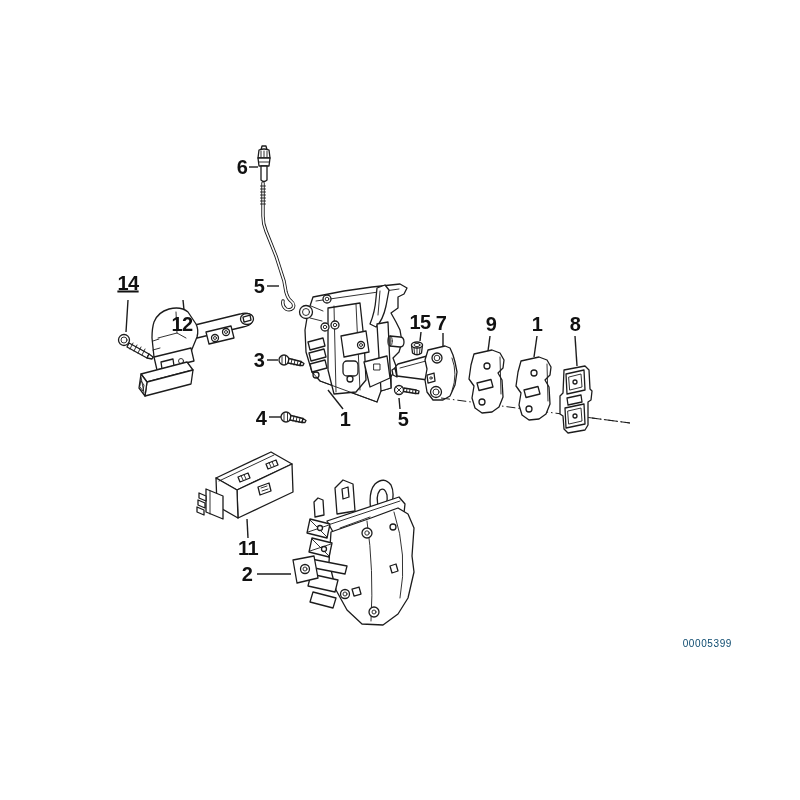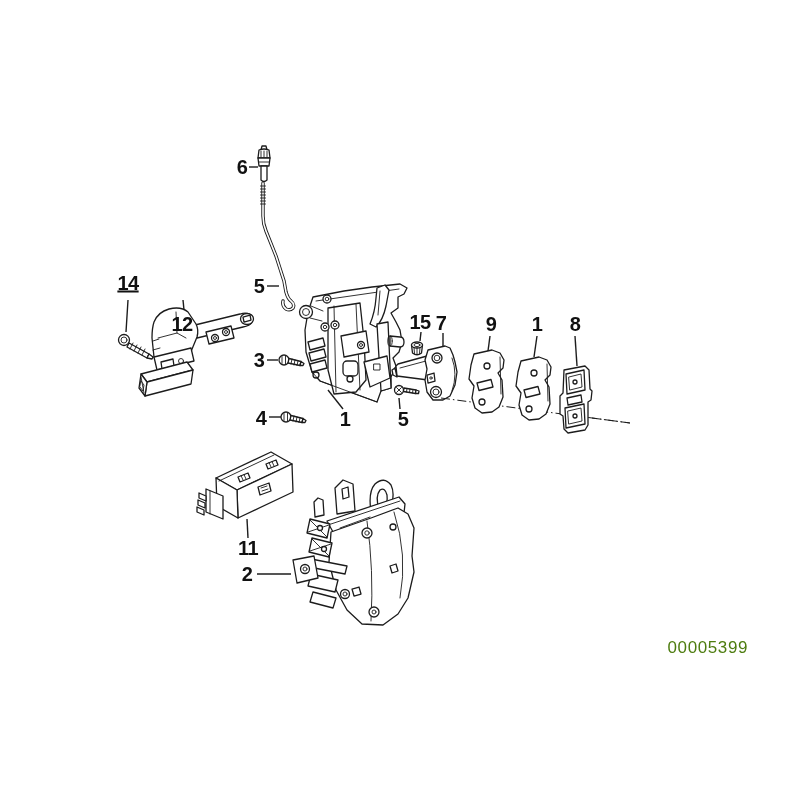--- a/index.html
+++ b/index.html
@@ -13,22 +13,22 @@
   svg .rodOuter{fill:none;stroke:#1c1c1c;stroke-width:3.4;stroke-linecap:round;}
   svg .rodInner{fill:none;stroke:#ffffff;stroke-width:1.6;stroke-linecap:round;}
   svg .cl{fill:none;stroke:#1c1c1c;stroke-width:1;stroke-dasharray:9 3 1.5 3;}
   svg .leader{stroke:#1c1c1c;stroke-width:1.4;fill:none;}
   .callout{
     position:absolute;transform:translate(-50%,-50%);
     font-size:20px;font-weight:700;color:#111;letter-spacing:-0.5px;white-space:nowrap;
     user-select:none;
   }
   .docnum{
-    position:absolute;right:52px;top:638px;
-    font-size:17px;color:#4d7c0f;letter-spacing:0.6px;
+    position:absolute;right:68px;top:638px;
+    font-size:10px;color:#0c4a6e;letter-spacing:0.6px;
   }
 </style>
 </head>
 <body>
 
 <div class="stage">
   <svg width="800" height="800" viewBox="0 0 800 800">
 
     <g>
       <path class="p" d="M262,146 L266,146 L267,150 L261,150 Z"></path>

